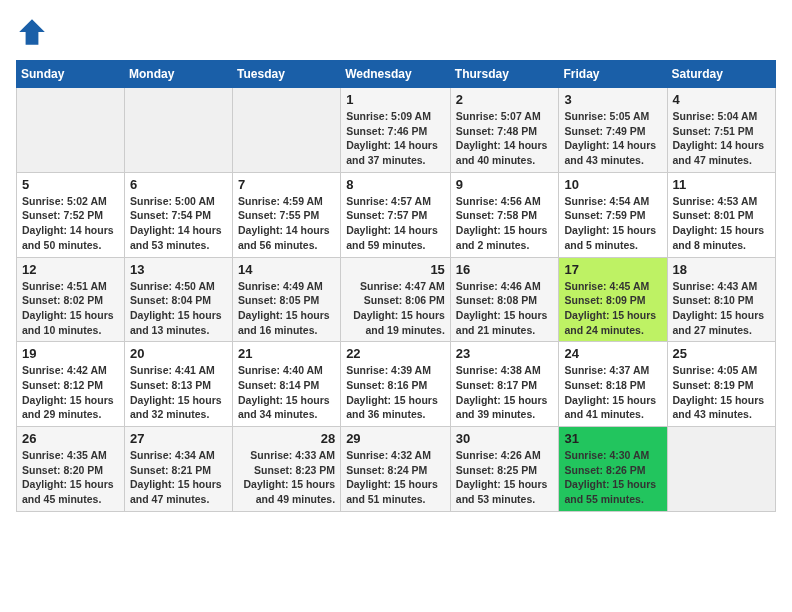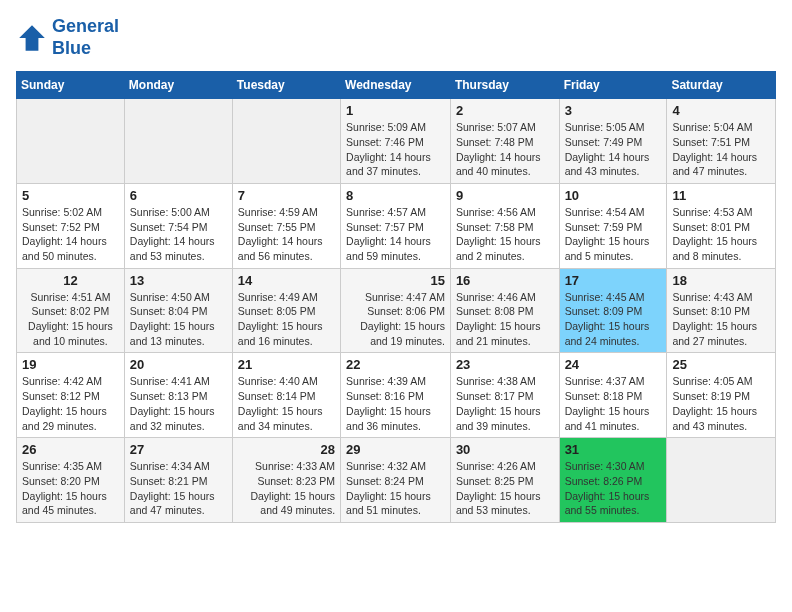--- a/index.html
+++ b/index.html
@@ -77,39 +77,34 @@
     .day-number {
       font-size: 13px;
       font-weight: bold;
       color: #222;
       margin-bottom: 2px;
     }
     .cell-content {
       font-size: 10.5px;
       color: #333;
       line-height: 1.4;
+      font-weight: bold;
     }
     .empty-cell {
       background: #f5f5f5;
     }
   </style>
 </head>
 <body>
 
 <div class="header">
   <div class="logo">
     <svg class="logo-icon" viewBox="0 0 40 40" xmlns="http://www.w3.org/2000/svg">
       <polygon points="20,4 36,20 28,20 28,36 12,36 12,20 4,20" fill="#1a5fa8"></polygon>
     </svg>
-    <div>
-      <div class="logo-text">
-        <span>General</span><br>
-        <span>Blue</span>
-      </div>
-    </div>
   </div>
   <div class="title-block">
     <div class="month-year"></div>
     <div class="location"></div>
   </div>
 </div>
 
 <table class="calendar">
   <thead>
     <tr id="weekday-header">
@@ -168,41 +163,41 @@
         <td style="background: rgb(255, 255, 255);">
           <div class="day-number">10</div>
           <div class="cell-content"><span>Sunrise: 4:54 AM</span><br><span>Sunset: 7:59 PM</span><br><span>Daylight: 15 hours</span><br><span>and 5 minutes.</span></div>
         </td>
         <td style="background: rgb(255, 255, 255);">
           <div class="day-number">11</div>
           <div class="cell-content"><span>Sunrise: 4:53 AM</span><br><span>Sunset: 8:01 PM</span><br><span>Daylight: 15 hours</span><br><span>and 8 minutes.</span></div>
         </td>
       </tr>
       <tr>
-        <td style="background: rgb(245, 245, 245); text-align: center;">
+        <td style="background: rgb(245, 245, 245);">
           <div class="day-number">12</div>
           <div class="cell-content"><span>Sunrise: 4:51 AM</span><br><span>Sunset: 8:02 PM</span><br><span>Daylight: 15 hours</span><br><span>and 10 minutes.</span></div>
         </td>
         <td style="background: rgb(245, 245, 245);">
           <div class="day-number">13</div>
           <div class="cell-content"><span>Sunrise: 4:50 AM</span><br><span>Sunset: 8:04 PM</span><br><span>Daylight: 15 hours</span><br><span>and 13 minutes.</span></div>
         </td>
         <td style="background: rgb(245, 245, 245);">
           <div class="day-number">14</div>
           <div class="cell-content"><span>Sunrise: 4:49 AM</span><br><span>Sunset: 8:05 PM</span><br><span>Daylight: 15 hours</span><br><span>and 16 minutes.</span></div>
         </td>
         <td style="background: rgb(245, 245, 245); text-align: right;">
           <div class="day-number">15</div>
           <div class="cell-content"><span>Sunrise: 4:47 AM</span><br><span>Sunset: 8:06 PM</span><br><span>Daylight: 15 hours</span><br><span>and 19 minutes.</span></div>
         </td>
         <td style="background: rgb(245, 245, 245);">
           <div class="day-number">16</div>
           <div class="cell-content"><span>Sunrise: 4:46 AM</span><br><span>Sunset: 8:08 PM</span><br><span>Daylight: 15 hours</span><br><span>and 21 minutes.</span></div>
         </td>
-        <td style="background: #7dd3fc;">
+        <td style="background: #bef264;">
           <div class="day-number">17</div>
           <div class="cell-content"><span>Sunrise: 4:45 AM</span><br><span>Sunset: 8:09 PM</span><br><span>Daylight: 15 hours</span><br><span>and 24 minutes.</span></div>
         </td>
         <td style="background: rgb(245, 245, 245);">
           <div class="day-number">18</div>
           <div class="cell-content"><span>Sunrise: 4:43 AM</span><br><span>Sunset: 8:10 PM</span><br><span>Daylight: 15 hours</span><br><span>and 27 minutes.</span></div>
         </td>
       </tr>
       <tr>
         <td style="background: rgb(255, 255, 255); margin-left: 33px;">

